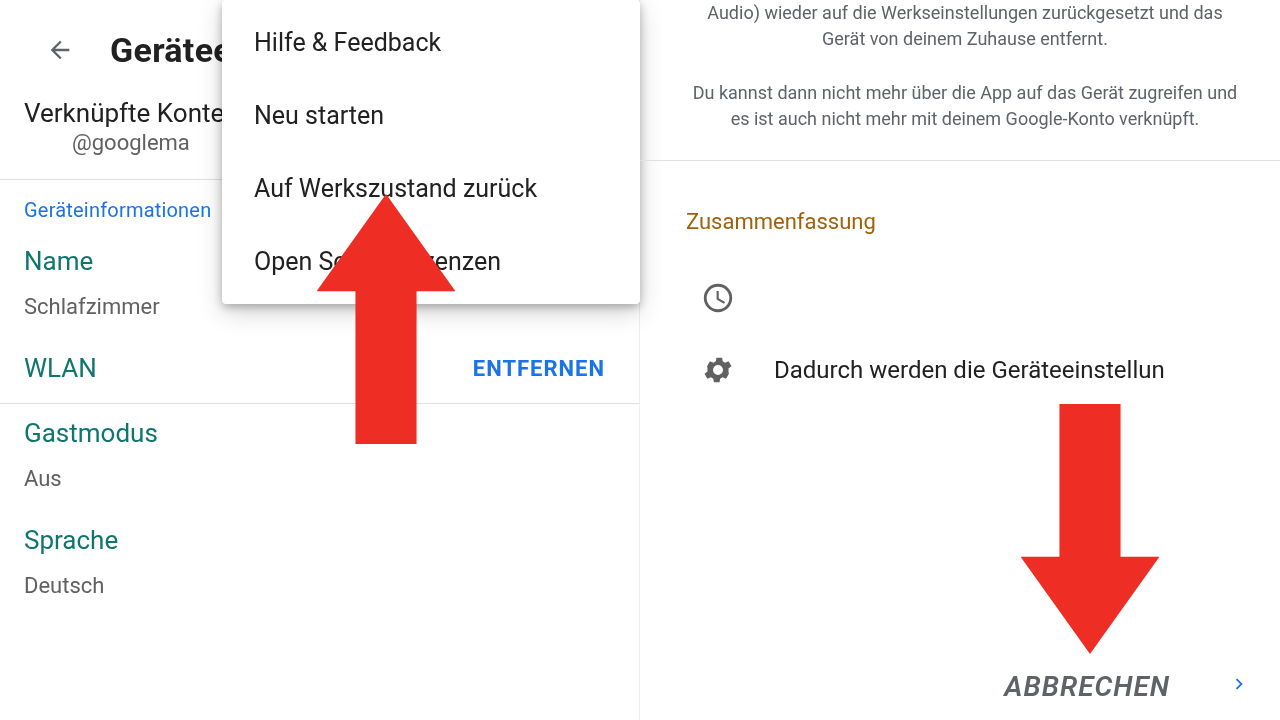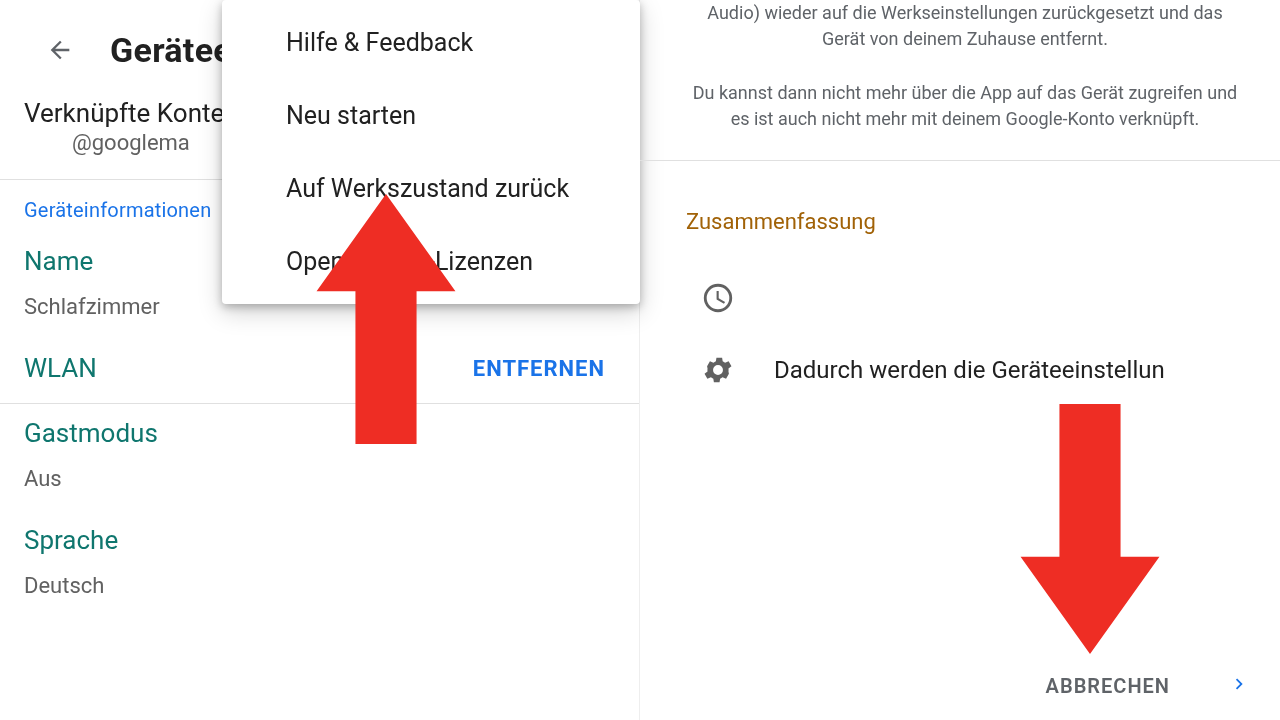--- a/index.html
+++ b/index.html
@@ -23,33 +23,33 @@
   .r-title { font-size: 26px; color: #0f766e; }
   .r-sub { font-size: 22px; color: #616161; margin-top: 18px; }
   .entfernen { color: #1a73e8; font-size: 22px; font-weight: 700; letter-spacing: 1px; cursor: pointer; padding-right: 10px; margin-left: 28px; }
 
   
   .dim { position: absolute; inset: 0; pointer-events: none; }
 
   
   .menu { position: absolute; top: 0; left: 222px; width: 418px; background: #fff; border-radius: 4px;
           box-shadow: 0 3px 8px rgba(0,0,0,.25), 0 8px 24px rgba(0,0,0,.18); padding: 6px 0; }
-  .menu-item { font-size: 25px; padding: 22px 32px; color: #212121; cursor: pointer; margin-left: 32px; }
+  .menu-item { font-size: 25px; padding: 22px 32px; color: #212121; cursor: pointer; }
 
   
   .right-body { padding: 0 36px 0 46px; }
   .r-paragraph { font-size: 18px; color: #5f6368; text-align: center; line-height: 1.45; }
   .r-para-gap { height: 28px; }
   .summary-hr { margin-top: 28px; }
   .summary-label { font-size: 22px; color: #a16207; padding: 48px 4px 28px 46px; }
   .sum-item { display: flex; align-items: center; padding: 14px 36px 14px 56px; }
   .sum-icon { width: 44px; height: 44px; display: flex; align-items: center; justify-content: center; margin-right: 34px; color: #616161; }
   .sum-text { font-size: 24px; color: #212121; white-space: nowrap; }
   .dialog-actions { position: absolute; left: 0; right: 0; bottom: 0; height: 60px; display: flex; align-items: center; justify-content: flex-end; padding: 0 20px 8px 0; background: #fff; }
-  .btn-cancel { font-size: 20px; color: #5f6368; font-weight: 600; letter-spacing: 1px; margin-right: 28px; cursor: pointer; padding: 14px 12px; }
+  .btn-cancel { font-size: 28px; color: #5f6368; font-weight: 600; letter-spacing: 1px; margin-right: 28px; cursor: pointer; padding: 14px 12px; font-style: italic; }
   .btn-confirm { font-size: 22px; color: #1a73e8; font-weight: 700; letter-spacing: .6px; cursor: pointer; display: flex; align-items: center; padding: 14px 10px; max-width: 356px; white-space: nowrap; }
   .btn-confirm .chev { margin-left: 8px; }
 
   
   .arrow { position: absolute; pointer-events: none; }
   .arrow svg path { fill: #ee2d24; }
 </style>
 </head>
 <body>
 

